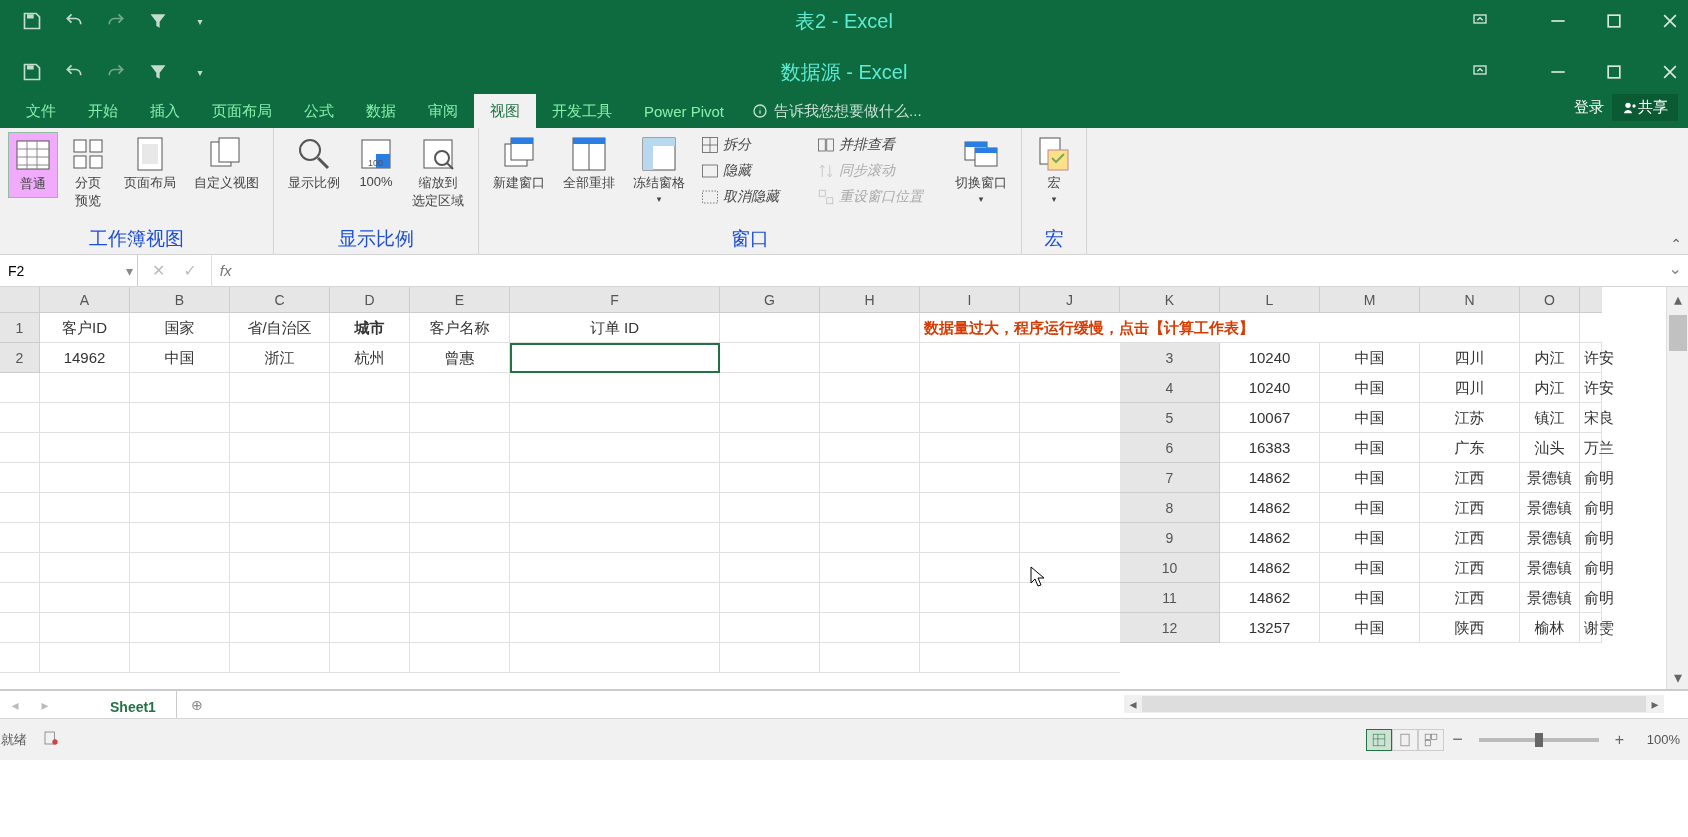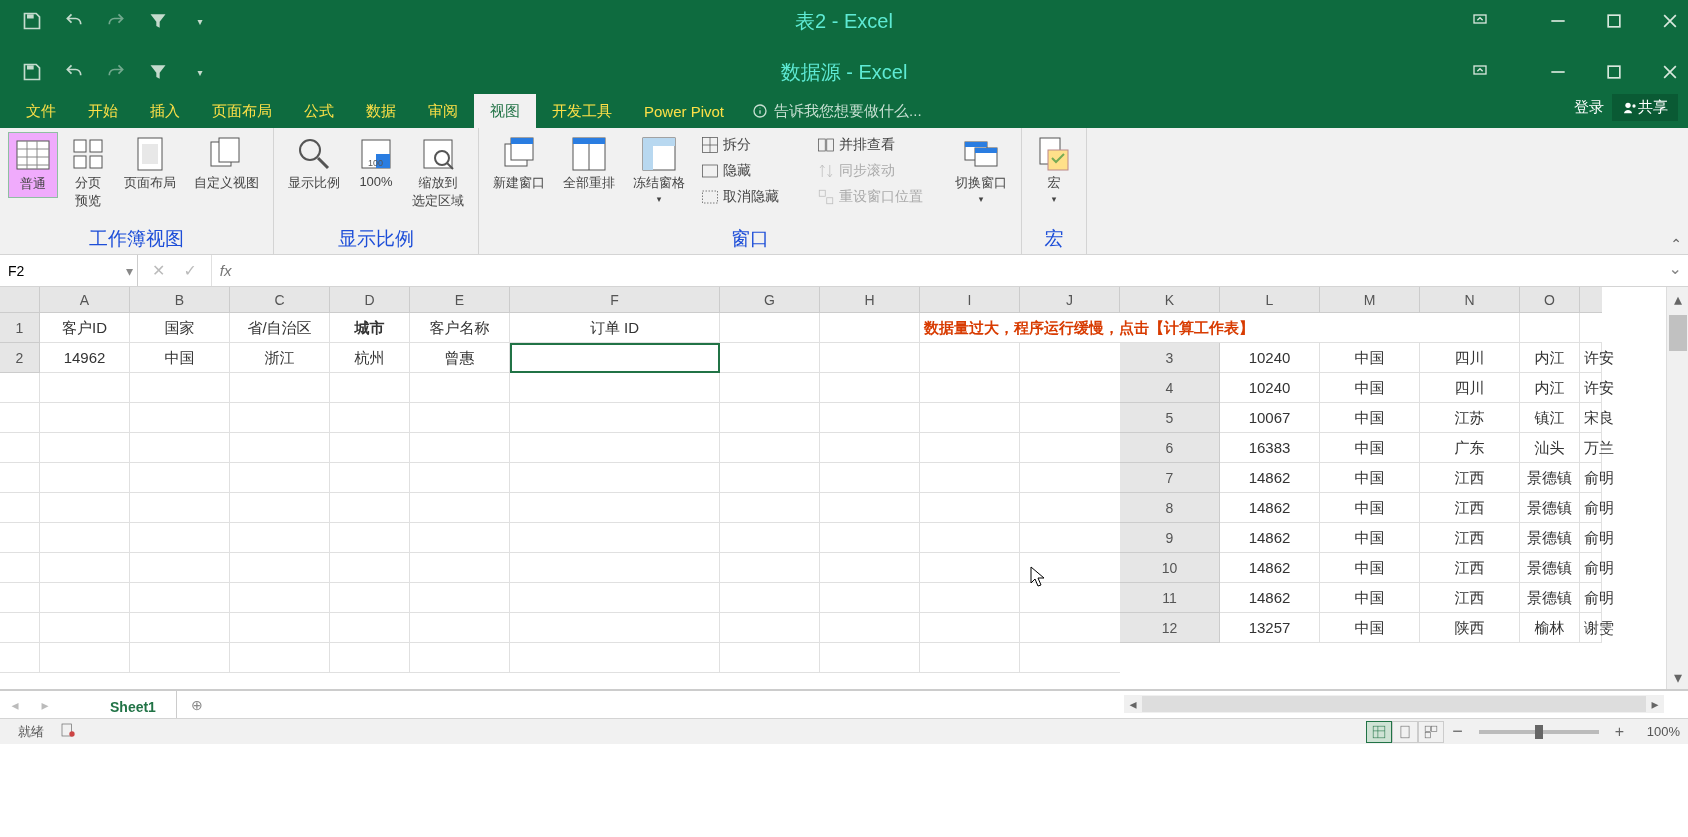--- a/index.html
+++ b/index.html
@@ -12,38 +12,38 @@
 .titlebar .title { position: absolute; left: 50%; transform: translateX(-50%); font-size: 20px; color: #5eead4; }
 .titlebar .wincontrols { position: absolute; right: 8px; display: flex; gap: 36px; align-items: center; }
 .titlebar .wincontrols .wc { width: 20px; height: 20px; display: flex; align-items: center; justify-content: center; }
 .titlebar .rib-toggle { position: absolute; right: 200px; }
 .titlebar svg { fill: #d8e8dd; }
 
 .partial-row { height: 8px; background: #0e6b3f; }
 
 
 .ribbon-tabs { background: #0e6b3f; height: 34px; display: flex; align-items: stretch; padding-left: 10px; position: relative; }
-.ribbon-tabs .tab { padding: 0 16px; display: flex; align-items: center; color: #fde047; font-size: 15px; cursor: pointer; }
+.ribbon-tabs .tab { padding: 0 16px; display: flex; align-items: center; color: #86efac; font-size: 15px; cursor: pointer; }
 .ribbon-tabs .tab.active { background: #f1f1f1; color: #217346; }
 .ribbon-tabs .tellme { display: flex; align-items: center; color: #c6dfd1; font-size: 15px; margin-left: 12px; gap: 6px; }
 .ribbon-tabs .right { position: absolute; right: 10px; display: flex; align-items: center; gap: 8px; color: #fff; font-size: 15px; }
 .ribbon-tabs .right .share { background: #0a5a34; padding: 4px 10px; display: flex; align-items: center; }
 
 
 .ribbon { background: #f1f1f1; border-bottom: 1px solid #d4d4d4; height: 127px; display: flex; }
 .group { border-right: 1px solid #d4d4d4; padding: 4px 8px 2px 8px; display: flex; flex-direction: column; justify-content: space-between; }
 .group-content { display: flex; gap: 6px; align-items: flex-start; flex: 1; }
 .group-label { text-align: center; font-size: 19px; color: #1d4ed8; padding-top: 2px; }
 .lg-btn { display: flex; flex-direction: column; align-items: center; gap: 2px; padding: 4px 6px; cursor: pointer; font-size: 13px; color: #444; text-align: center; min-width: 44px; }
 .lg-btn .ico { width: 36px; height: 36px; }
 .chk-col { display: flex; flex-direction: column; gap: 10px; font-size: 14px; color: #444; padding-top: 8px; }
 .chk-row { display: flex; align-items: center; gap: 6px; }
 .chk-row input { width: 14px; height: 14px; }
 .cmd-col { display: flex; flex-direction: column; gap: 4px; font-size: 14px; color: #444; padding-top: 2px; }
-.cmd-row { display: flex; align-items: flex-end; gap: 4px; padding: 2px 4px; }
+.cmd-row { display: flex; align-items: flex-end; gap: 4px; padding: 2px 4px; font-style: italic; }
 .cmd-row.disabled { color: #aaa; }
 .cmd-row svg { width: 18px; height: 18px; }
 .ribbon-collapse { position: absolute; right: 6px; bottom: 2px; font-size: 14px; color: #666; }
 
 
 .formula-bar { background: #fff; border-bottom: 1px solid #d4d4d4; height: 32px; display: flex; align-items: stretch; }
 .name-box { width: 138px; border-right: 1px solid #ccc; display: flex; align-items: center; padding: 0 8px; position: relative; font-size: 14px; background: #fff; }
 .name-box .dd { position: absolute; right: 4px; color: #888; }
 .fb-btns { display: flex; align-items: center; gap: 18px; padding: 0 14px; border-right: 1px solid #e0e0e0; color: #bbb; }
 .fx { font-style: italic; font-size: 15px; color: #777; padding: 0 8px; display: flex; align-items: center; }
@@ -67,21 +67,21 @@
 
 .sheets-row { height: 28px; background: #fff; border-top: 1px solid #ccc; display: flex; align-items: stretch; font-size: 14px; color: #666; position: relative; }
 .sheets-row .navbtn { width: 30px; display: flex; align-items: center; justify-content: center; color: #bbb; }
 .sheet-tab { padding: 16px 20px; display: flex; align-items: center; border-right: 1px solid #ccc; background: #fff; border-bottom: 3px solid #217346; color: #217346; font-weight: 600; }
 .sheets-row .add-sheet { padding: 0 14px; display: flex; align-items: center; color: #888; }
 .hscroll-wrap { position: absolute; right: 24px; width: 540px; top: 4px; height: 18px; background: #f0f0f0; display: flex; align-items: center; }
 .hscroll-wrap .arrow { width: 18px; text-align: center; color: #666; cursor: pointer; }
 .hscroll-wrap .track { flex: 1; height: 16px; background: #ddd; position: relative; }
 
 
-.statusbar { height: 26px; background: #f1f1f1; border-top: 1px solid #d4d4d4; display: flex; align-items: center; font-size: 13px; color: #555; padding: 0 18px; position: relative; }
+.statusbar { height: 42px; background: #f1f1f1; border-top: 1px solid #d4d4d4; display: flex; align-items: center; font-size: 13px; color: #555; padding: 0 1px; position: relative; }
 .statusbar .right { position: absolute; right: 8px; display: flex; align-items: center; gap: 8px; }
 .viewbtns { display: flex; }
 .viewbtns div { width: 26px; height: 22px; border: 1px solid #ccc; display: flex; align-items: center; justify-content: center; }
 .viewbtns div.active { background: #cfe3d5; border-color: #217346; }
 .zoom-slider { width: 120px; height: 4px; background: #bbb; position: relative; margin: 0 8px; }
 .zoom-slider .tick { position: absolute; left: 50%; top: -3px; width: 1px; height: 10px; background: #888; }
 .zoom-slider .thumb { position: absolute; left: 50%; top: -5px; width: 8px; height: 14px; background: #666; margin-left: -4px; }
 
 .cursor-ptr { position: absolute; left: 1030px; top: 566px; width: 16px; height: 22px; }
 </style>

